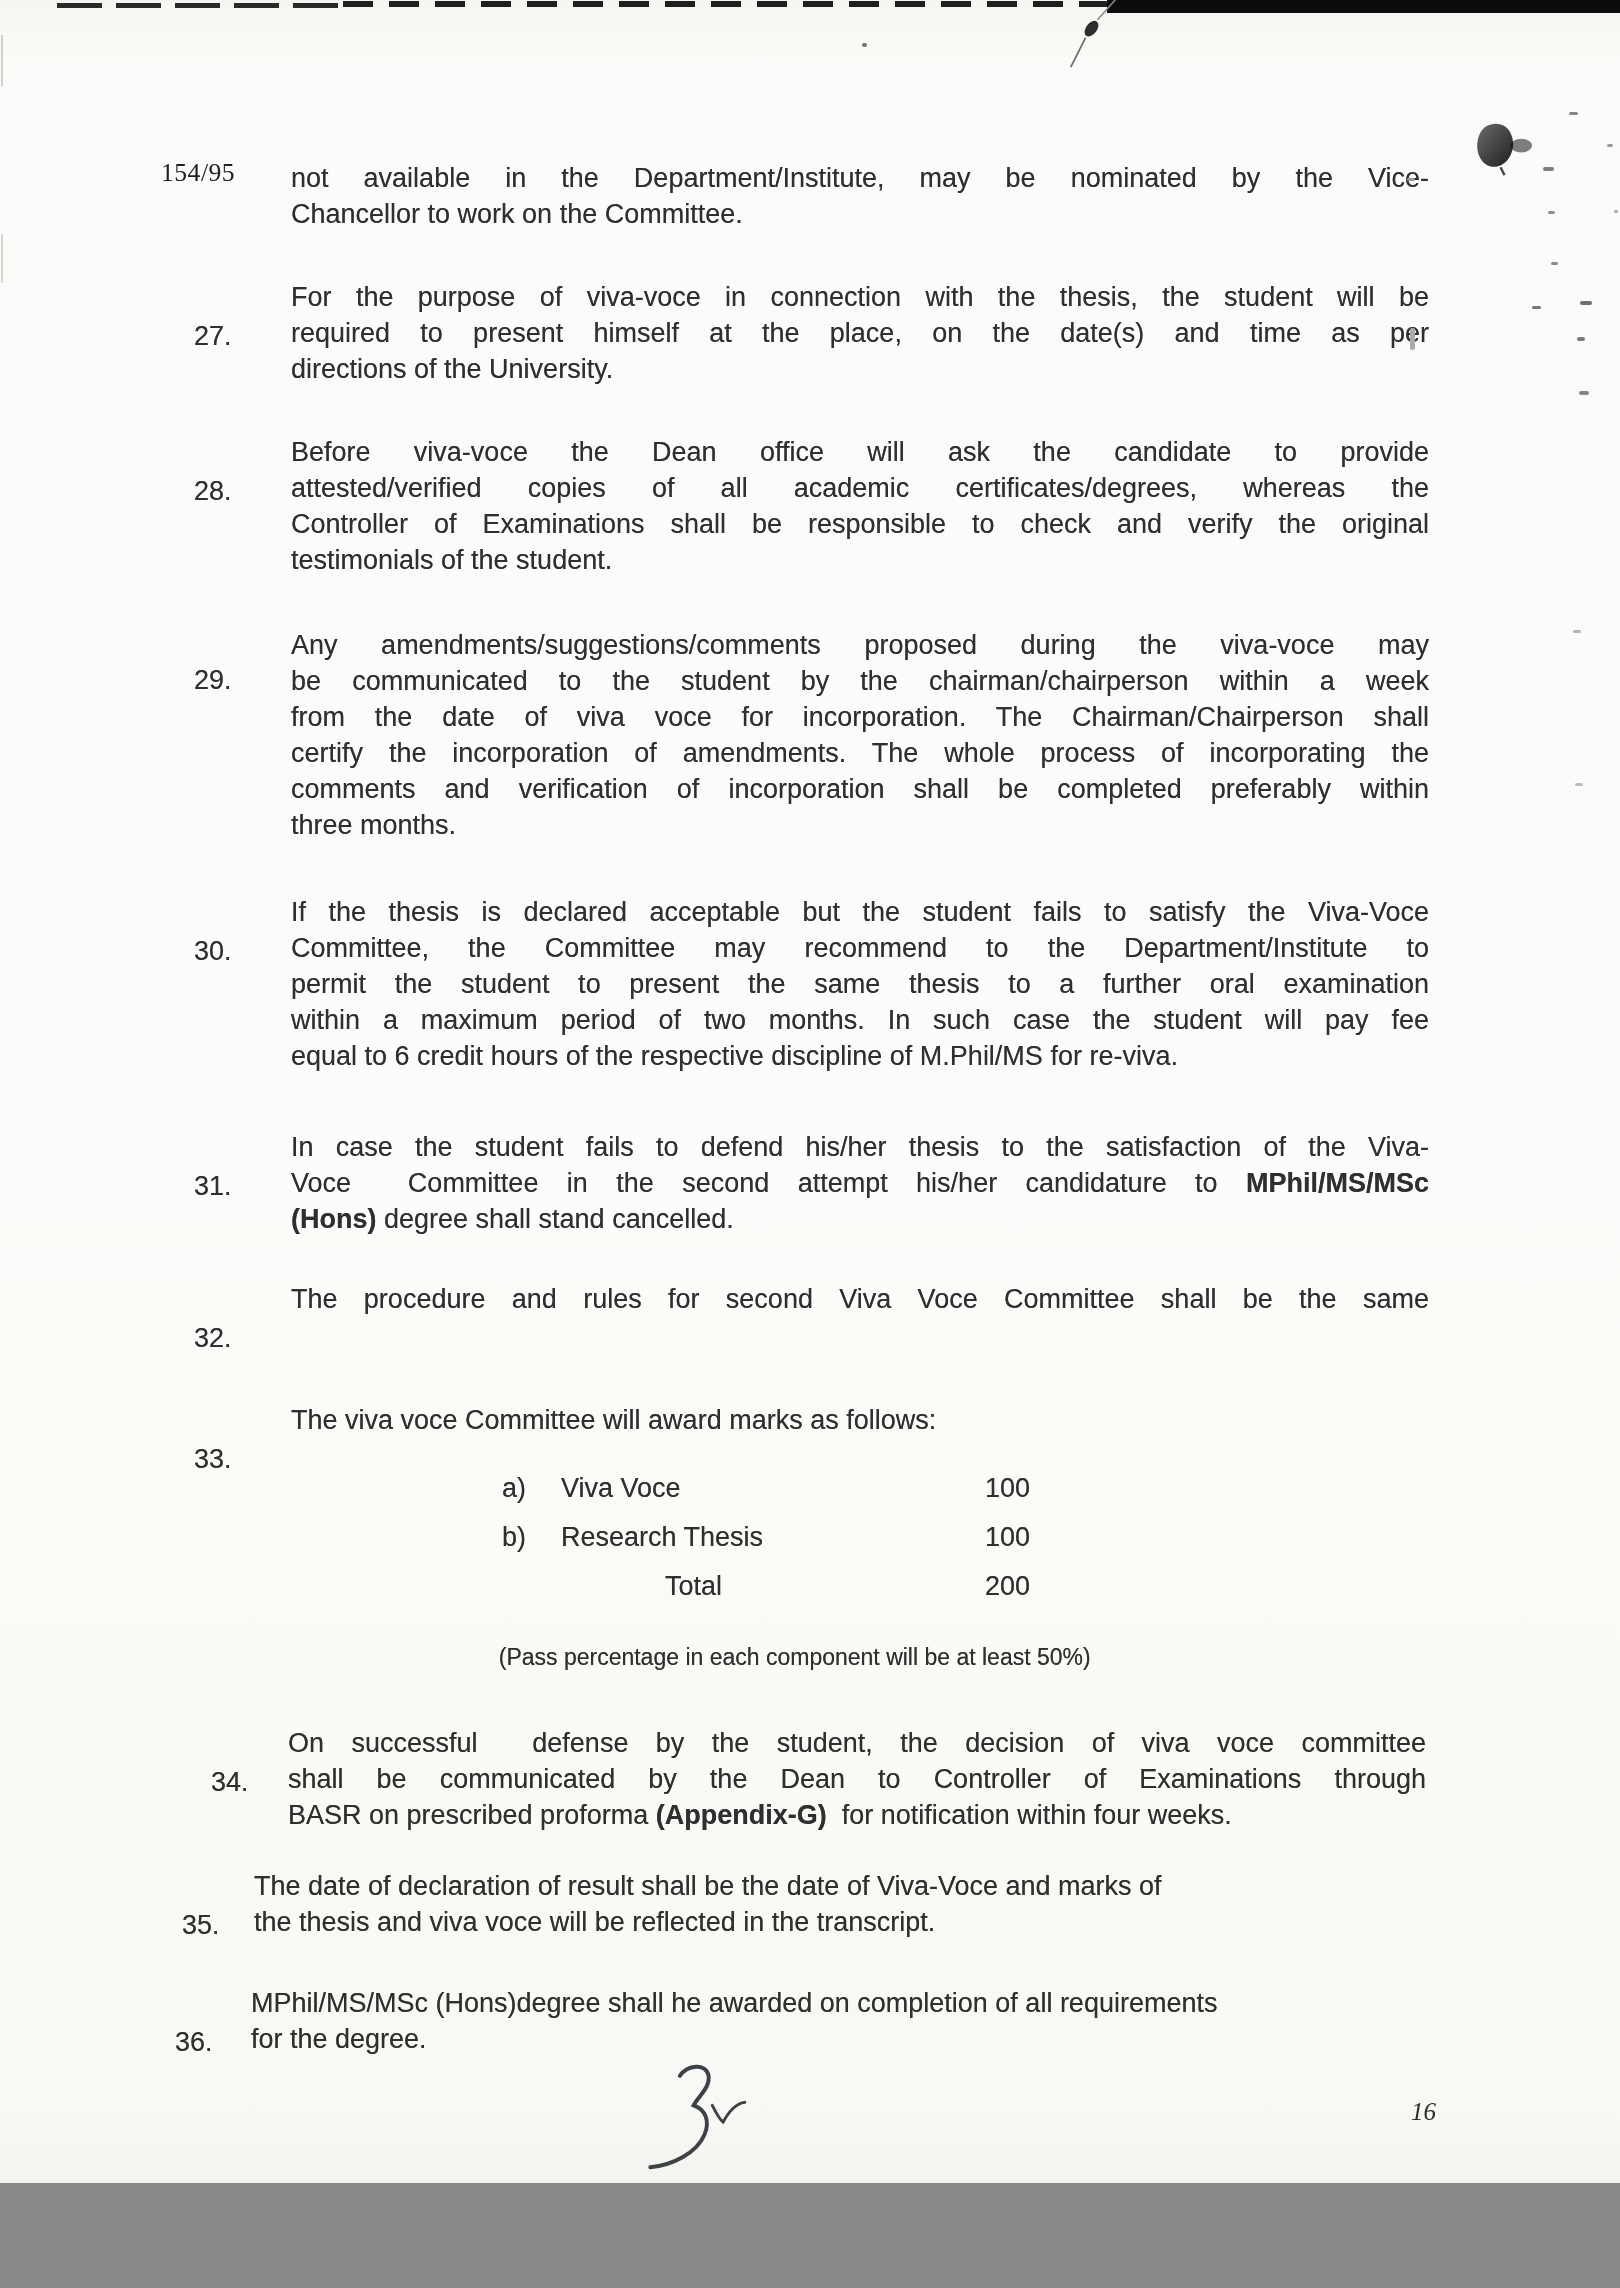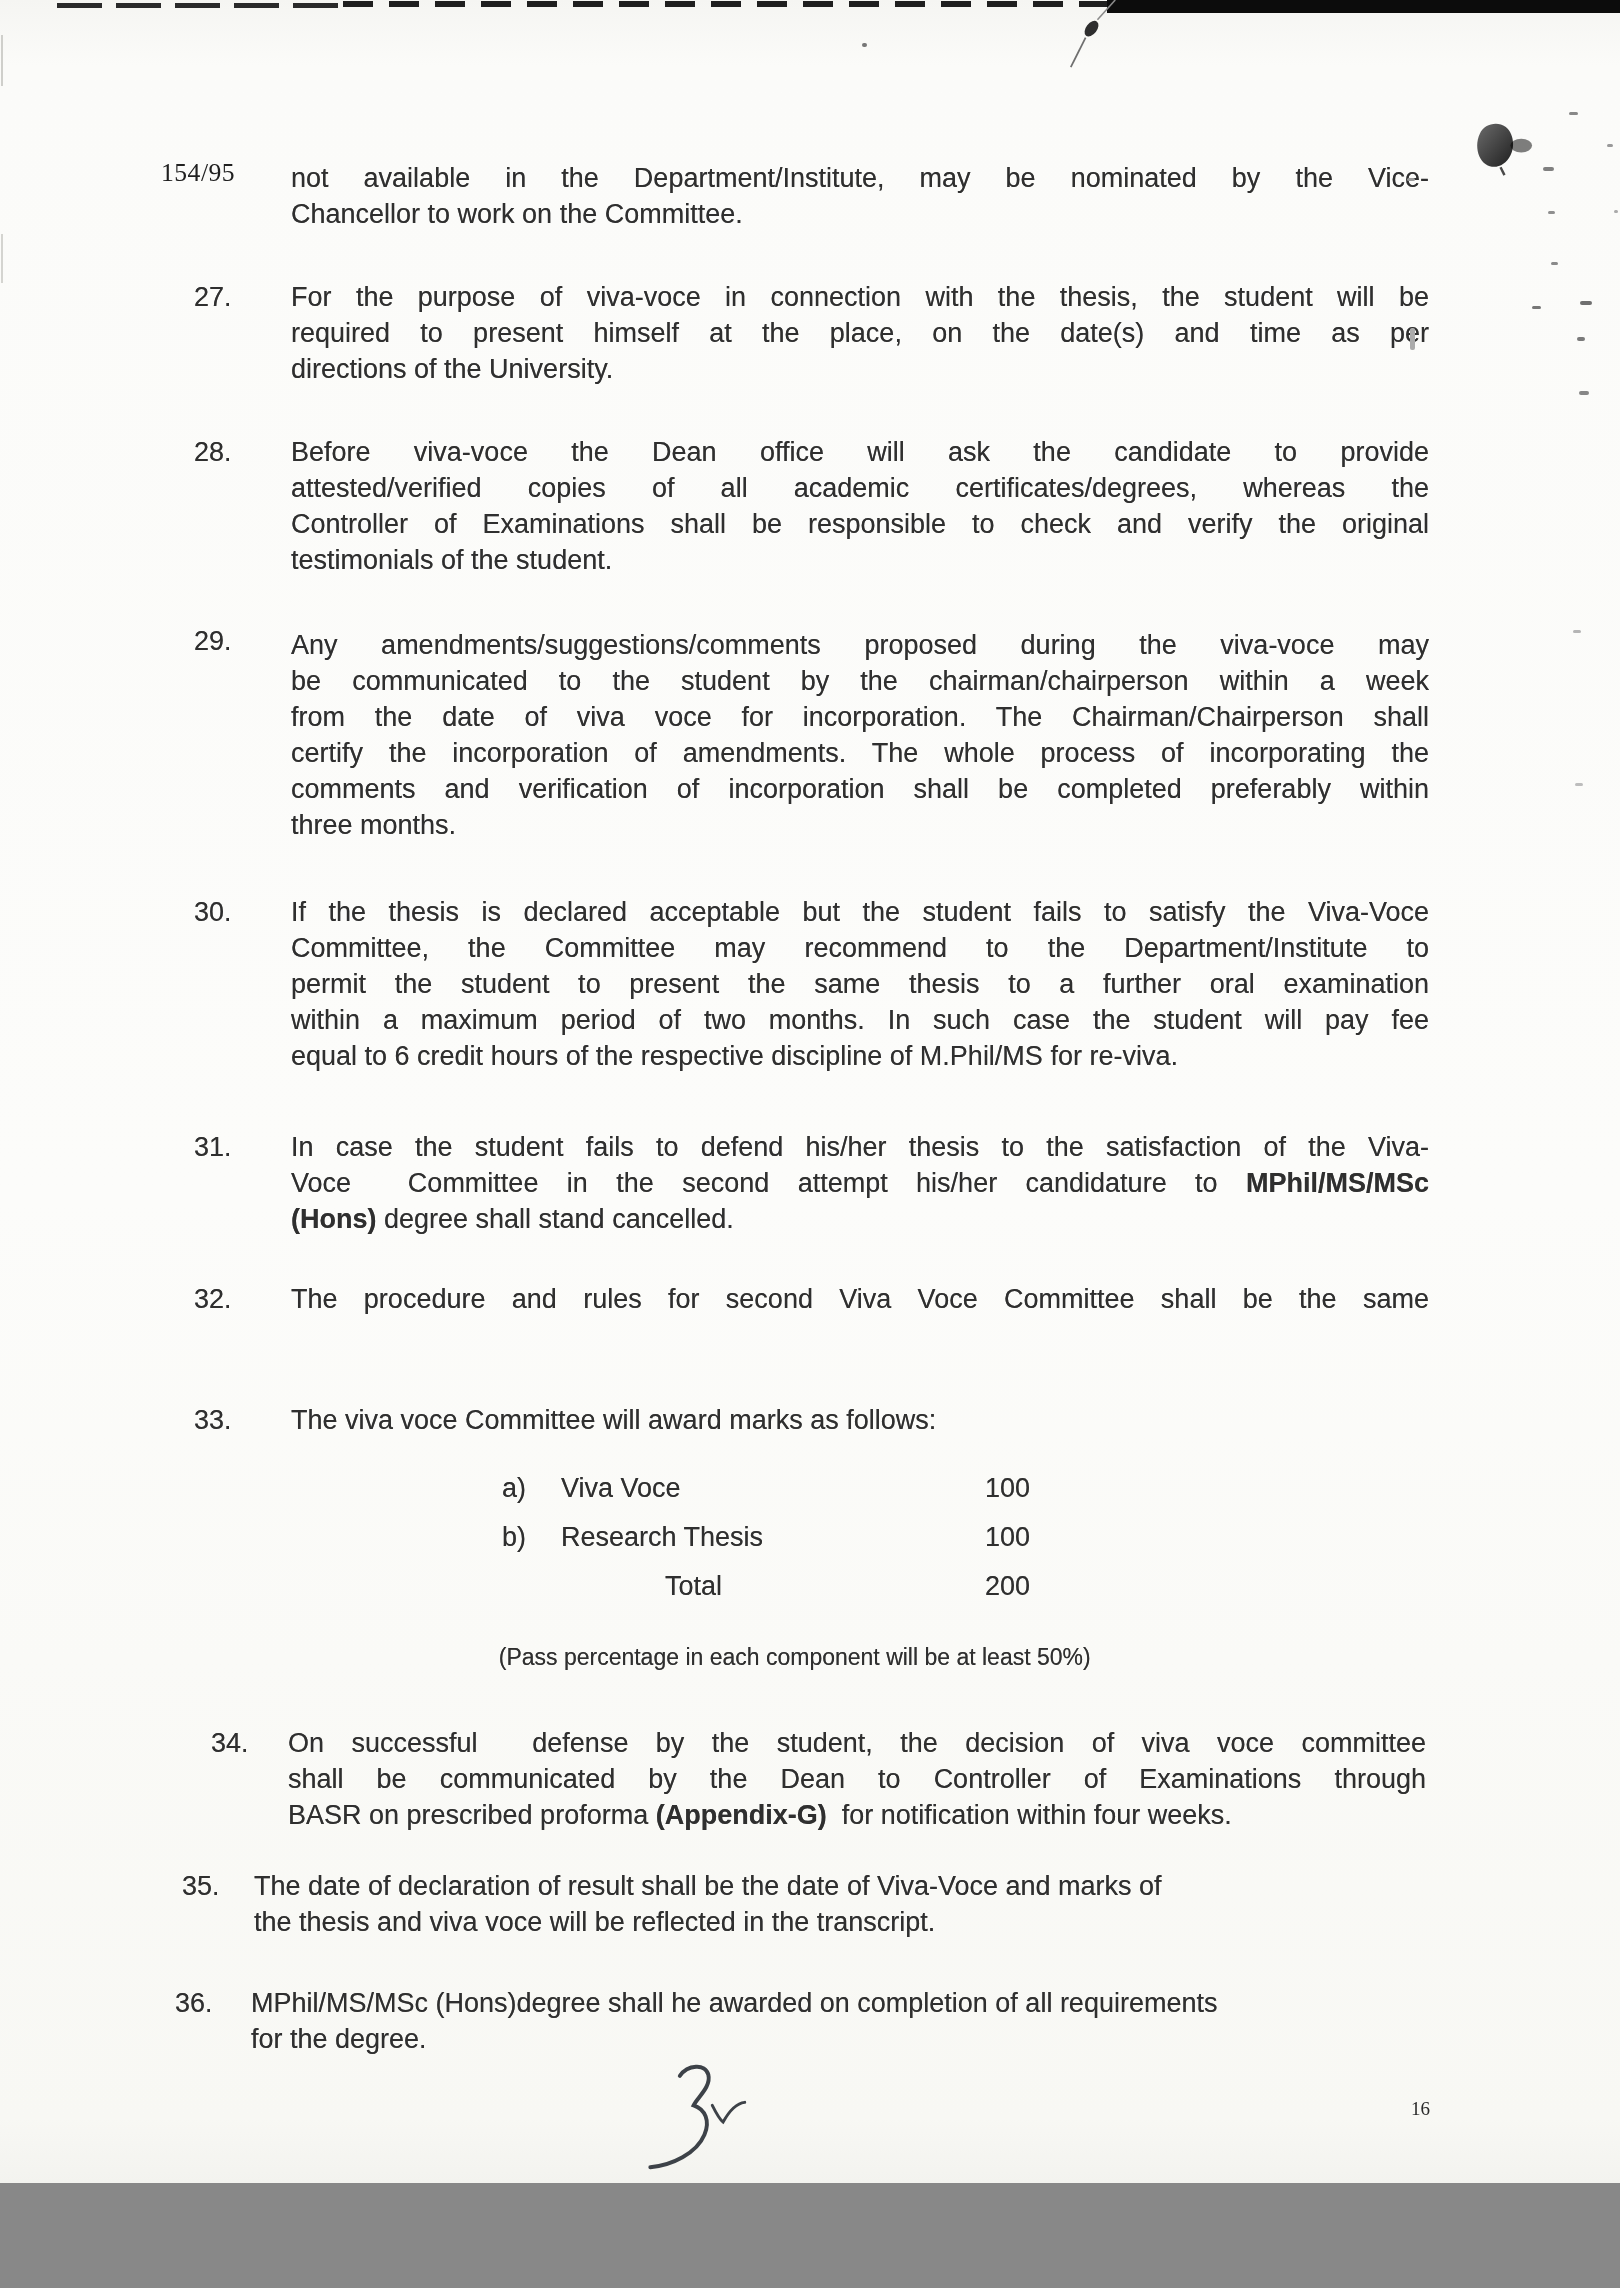--- a/index.html
+++ b/index.html
@@ -19,25 +19,25 @@
   .edge-b{position:absolute;left:343px;top:1px;width:764px;height:5.9px;
     background:repeating-linear-gradient(90deg,#1f1f1f 0 29.6px,rgba(0,0,0,0) 29.6px 46px);}
   .edge-c{position:absolute;left:1107px;top:0;width:513px;height:12.8px;background:#0c0c0c;}
   .bottom-dash{position:absolute;border-radius:3px;filter:blur(1.2px);}
   .left-sliver{position:absolute;width:2px;}
   .speck{position:absolute;border-radius:2px;}
   
   .margin-ref{position:absolute;font-family:"Liberation Serif","DejaVu Serif",serif;
     font-size:25.6px;color:#202020;letter-spacing:0.5px;}
   .pageno{position:absolute;font-family:"Liberation Serif","DejaVu Serif",serif;
-    font-size:19px;color:#2a2a2a;}
+    font-size:25px;color:#2a2a2a;font-style:italic;}
   .ptext{position:absolute;width:1138px;font-size:27px;
     text-shadow:0 0 0.5px rgba(47,47,47,.65);}
   .num{position:absolute;font-size:27px;line-height:36px;
-    text-shadow:0 0 0.5px rgba(47,47,47,.65);}
+    text-shadow:0 0 0.5px rgba(47,47,47,.65);margin-top:39px;}
   .line{height:36px;line-height:36px;text-align:justify;text-align-last:justify;overflow:visible;white-space:nowrap;}
   .line.last,.ragged .line{text-align-last:left;}
   .line .b{font-weight:700;}
   .trow{position:absolute;left:192px;width:1231px;height:36px;font-size:27px;line-height:36px;
     text-shadow:0 0 0.5px rgba(47,47,47,.65);}
   .trow span{position:absolute;top:0;}
   .pass-note{position:absolute;left:192px;top:1639px;width:1231px;padding-right:25.6px;
     text-align:center;font-size:23px;line-height:36px;text-shadow:0 0 0.5px rgba(47,47,47,.65);}
   .artifact-svg{position:absolute;}
 </style>

